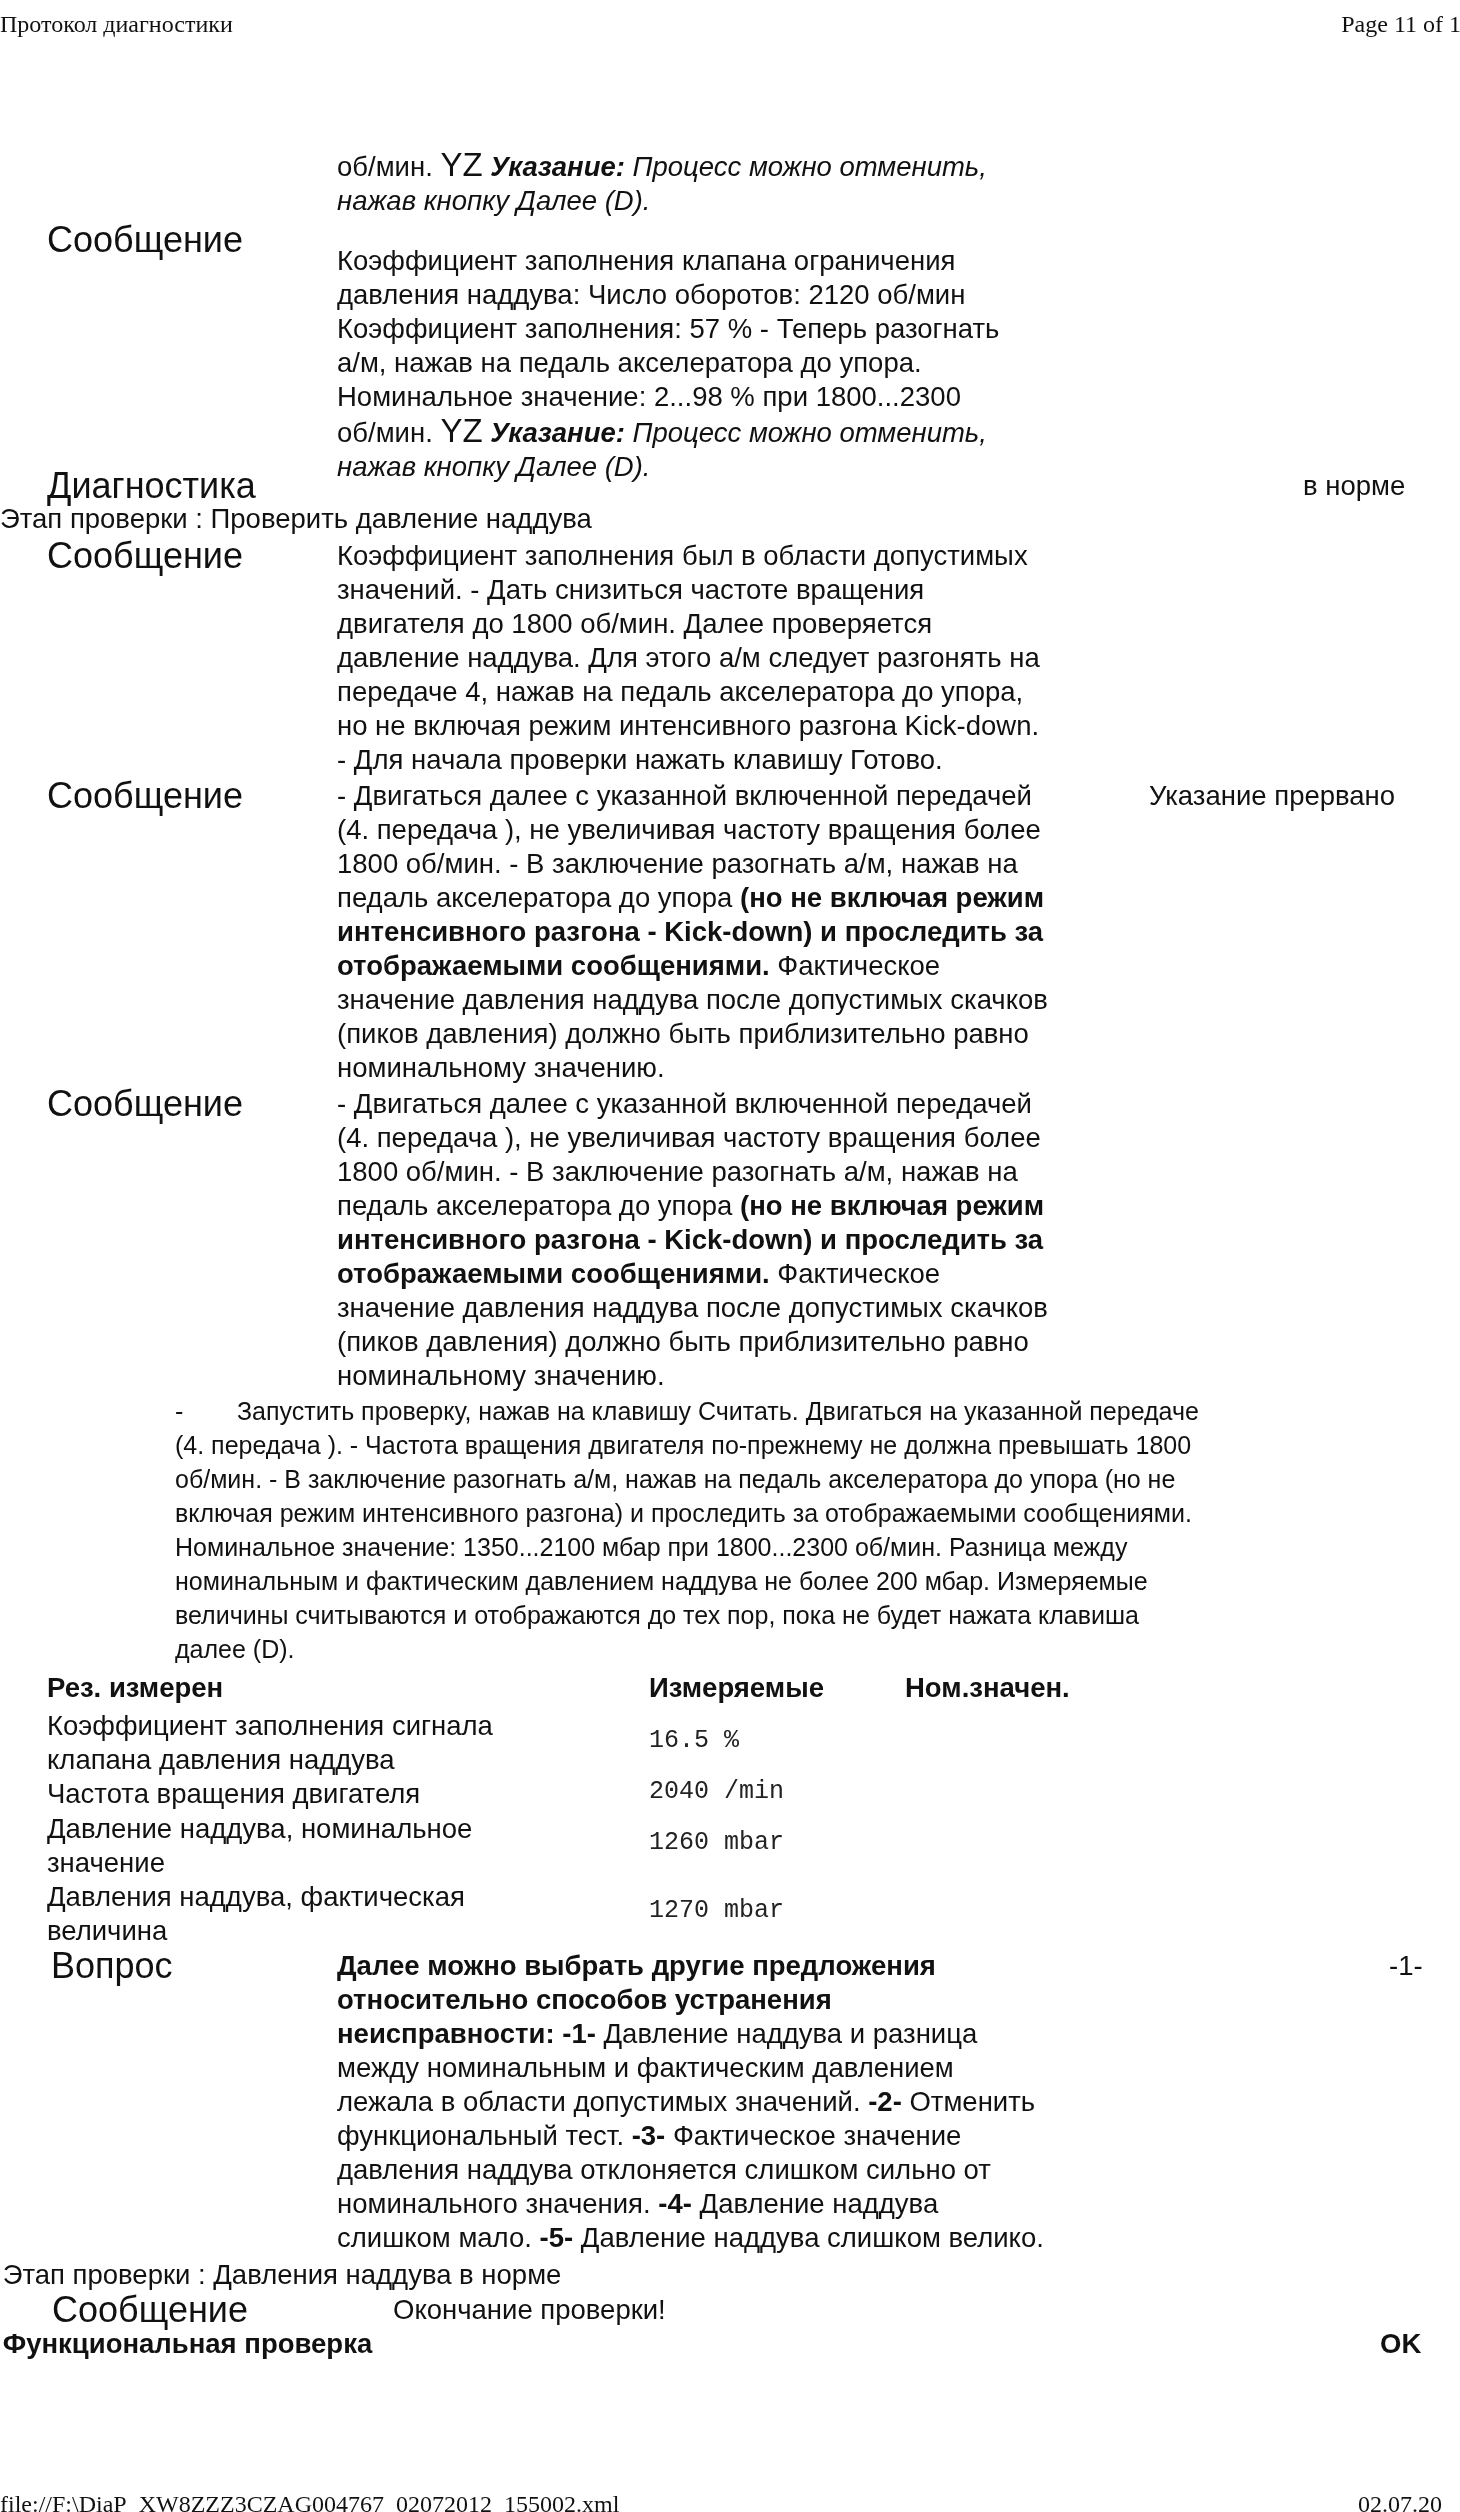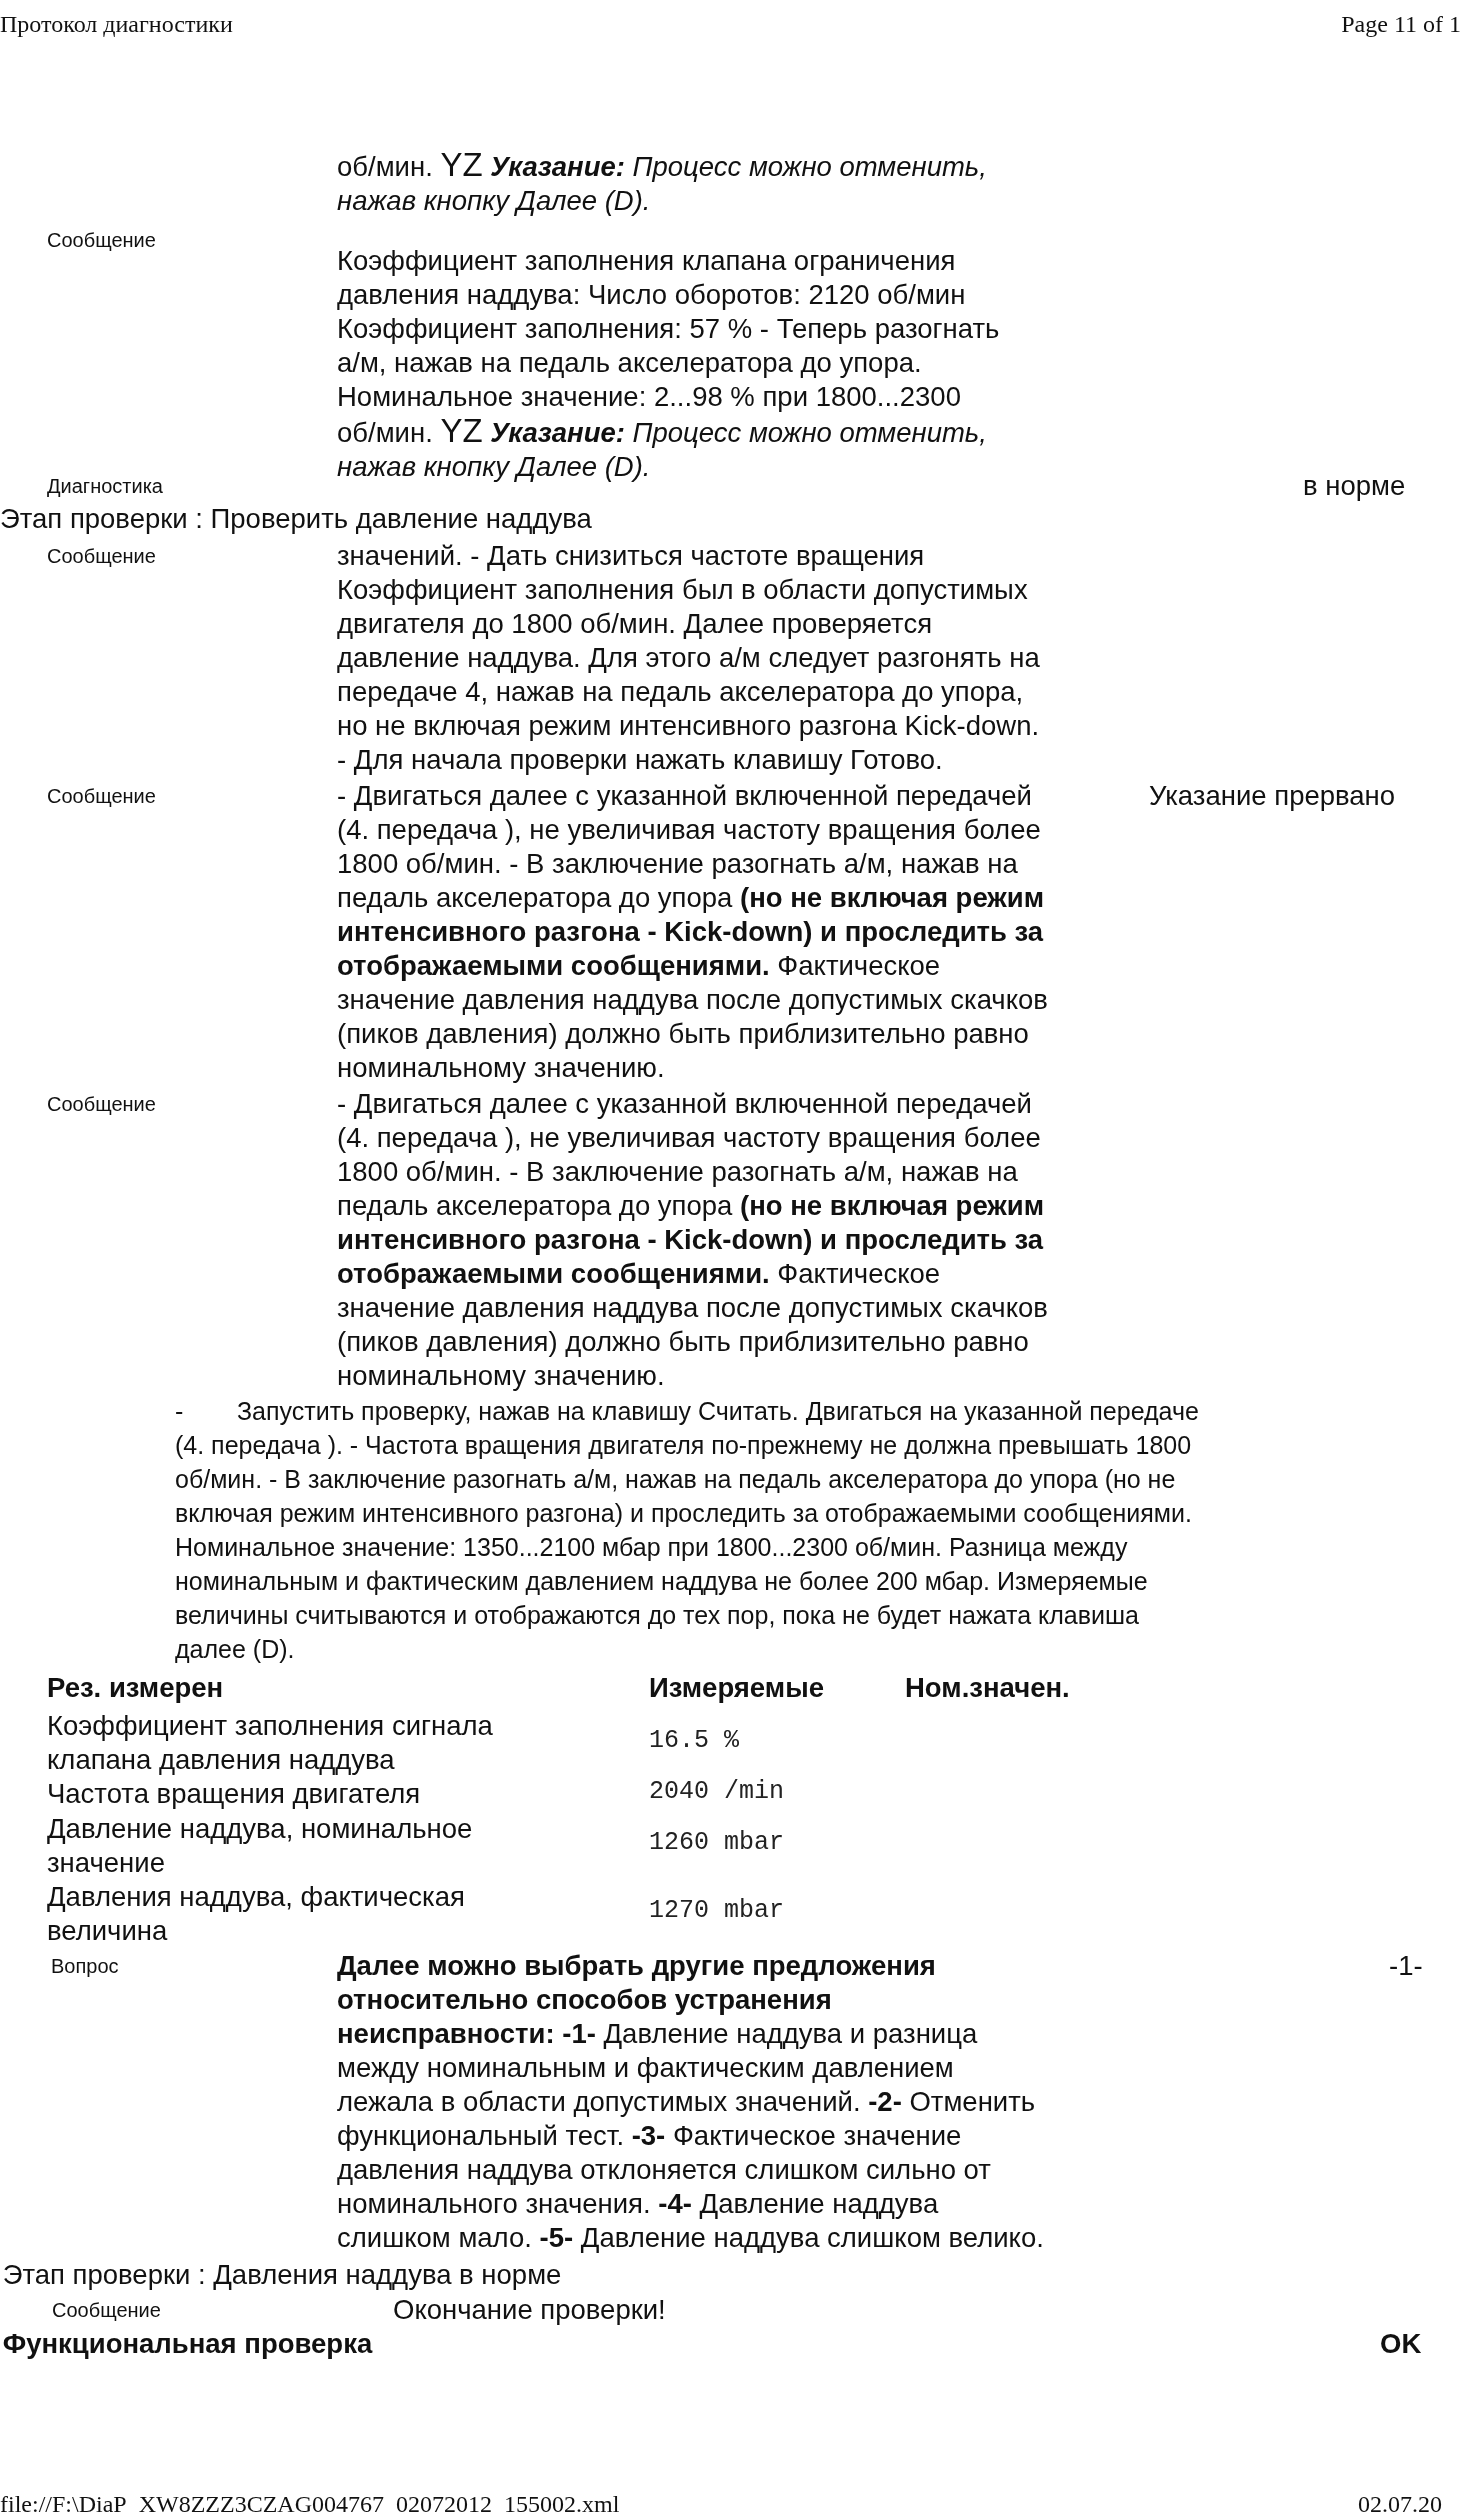--- a/index.html
+++ b/index.html
@@ -5,21 +5,21 @@
   html, body { margin:0; padding:0; background:#ffffff; }
   body { width:1461px; height:2512px; position:relative; overflow:hidden; color:#111; }
   .page { position:absolute; left:0; top:0; width:1461px; height:2512px; }
   .serif { font-family:"Liberation Serif", "DejaVu Serif", serif; }
   .sans { font-family:"Liberation Sans", "DejaVu Sans", sans-serif; }
   .mono { font-family:"Liberation Mono", "DejaVu Sans Mono", monospace; }
   .hdr { position:absolute; font-size:24px; top:11px; }
   .ftr { position:absolute; font-size:24px; top:2491px; }
   .abs { position:absolute; }
   .txt { font-size:27.5px; line-height:34px; }
-  .lbl { position:absolute; left:47px; font-size:20px; line-height:34px; }
+  .lbl { position:absolute; left:47px; font-size:36px; line-height:34px; }
   .content { position:absolute; left:337px; width:808px; font-size:27.5px; line-height:34px; }
   .content p { margin:0; }
   .right { position:absolute; font-size:27.5px; line-height:34px; }
   .b { font-weight:bold; }
   .i { font-style:italic; }
   .yz { font-size:33px; font-weight:normal; }
   .step { position:absolute; left:0; font-size:27.5px; line-height:34px; }
   .para { position:absolute; left:175px; width:1248px; font-size:25px; line-height:34px; text-align:justify; }
   .para .dash { display:inline-block; width:62px; }
   .tbl-h { position:absolute; font-size:27.5px; font-weight:bold; }
@@ -50,22 +50,22 @@
     <p class="i">нажав кнопку Далее (D).</p>
   </div>
 
   <div class="lbl sans" style="top:469px;">Диагностика</div>
   <div class="right sans" style="top:469px; left:1303px;">в норме</div>
 
   <div class="step sans" style="top:502px;">Этап проверки : Проверить давление наддува</div>
 
   <div class="lbl sans" style="top:539px;">Сообщение</div>
   <div class="content sans" style="top:539px;">
+    <p>Коэффициент заполнения был в области допустимых</p>
     <p>значений. - Дать снизиться частоте вращения</p>
-    <p>Коэффициент заполнения был в области допустимых</p>
     <p>двигателя до 1800 об/мин. Далее проверяется</p>
     <p>давление наддува. Для этого а/м следует разгонять на</p>
     <p>передаче 4, нажав на педаль акселератора до упора,</p>
     <p>но не включая режим интенсивного разгона Kick-down.</p>
     <p>- Для начала проверки нажать клавишу Готово.</p>
   </div>
 
   <div class="lbl sans" style="top:779px;">Сообщение</div>
   <div class="right sans" style="top:779px; left:1149px;">Указание прервано</div>
   <div class="content sans" style="top:779px;">

